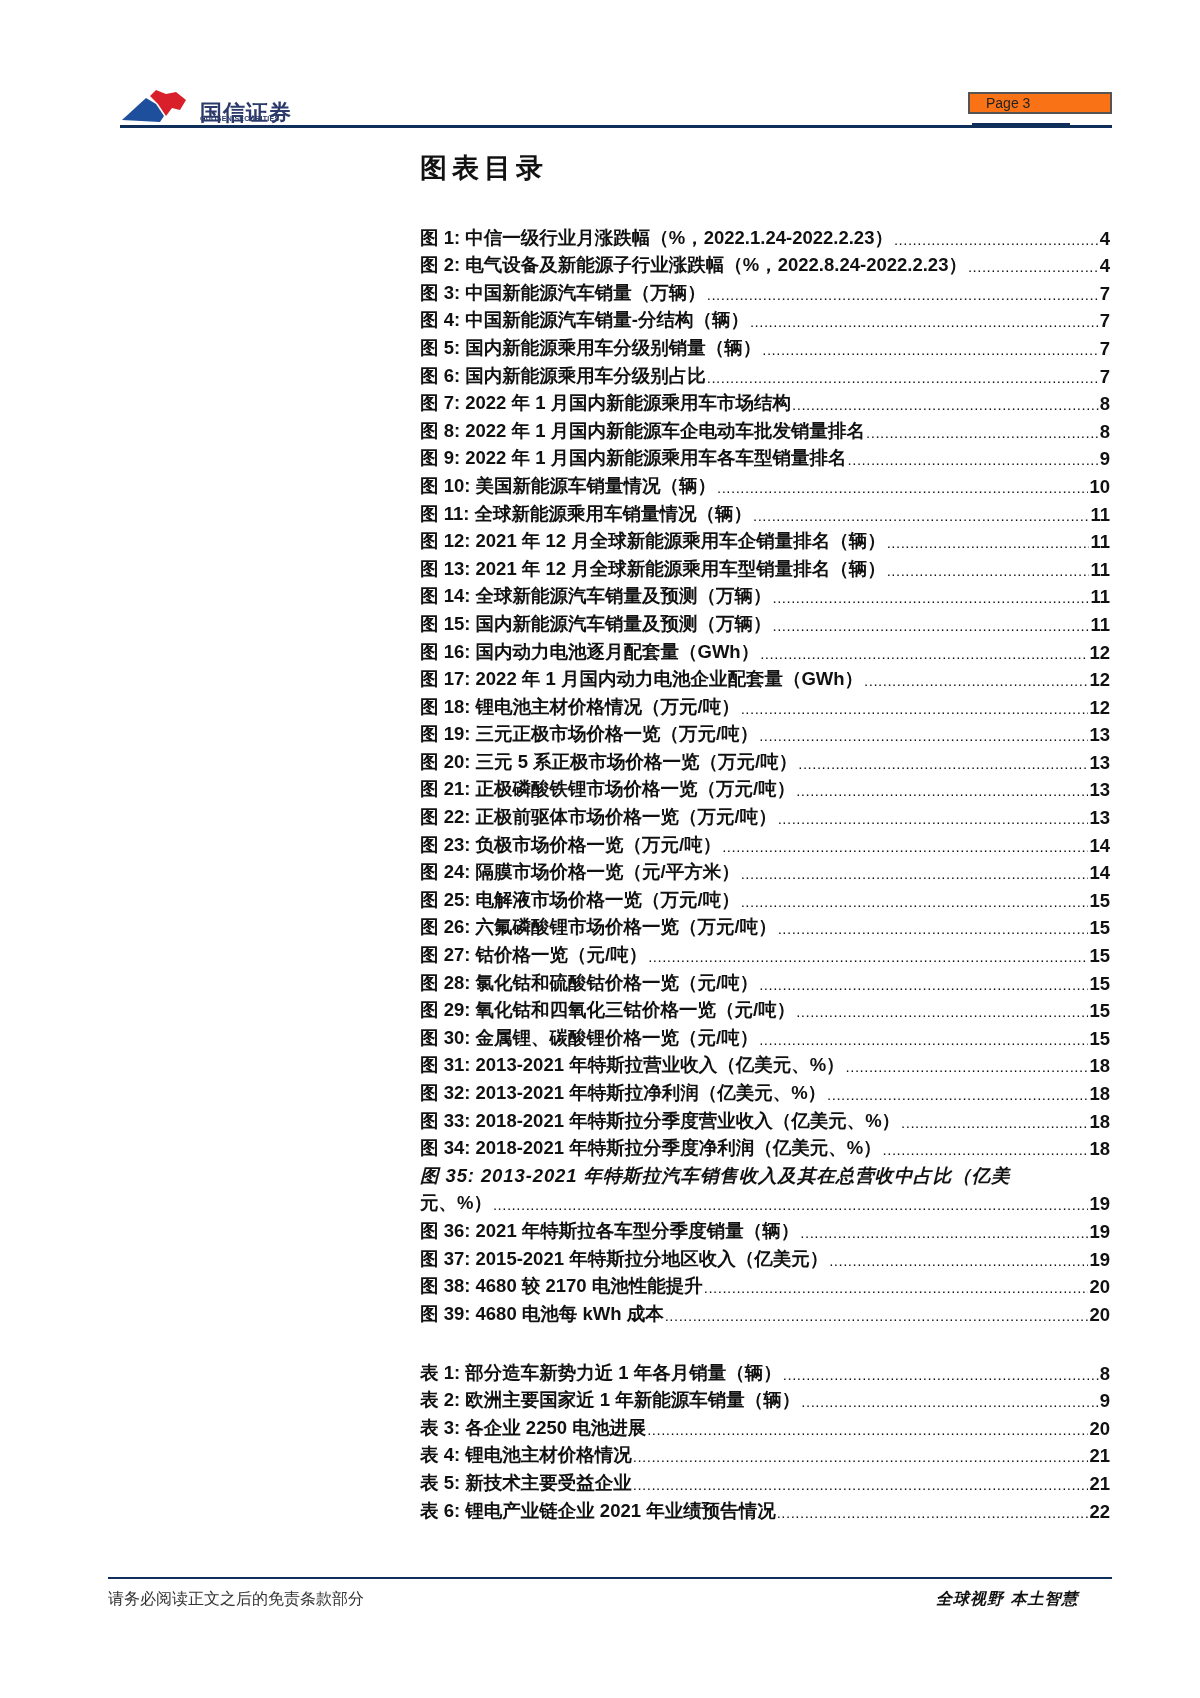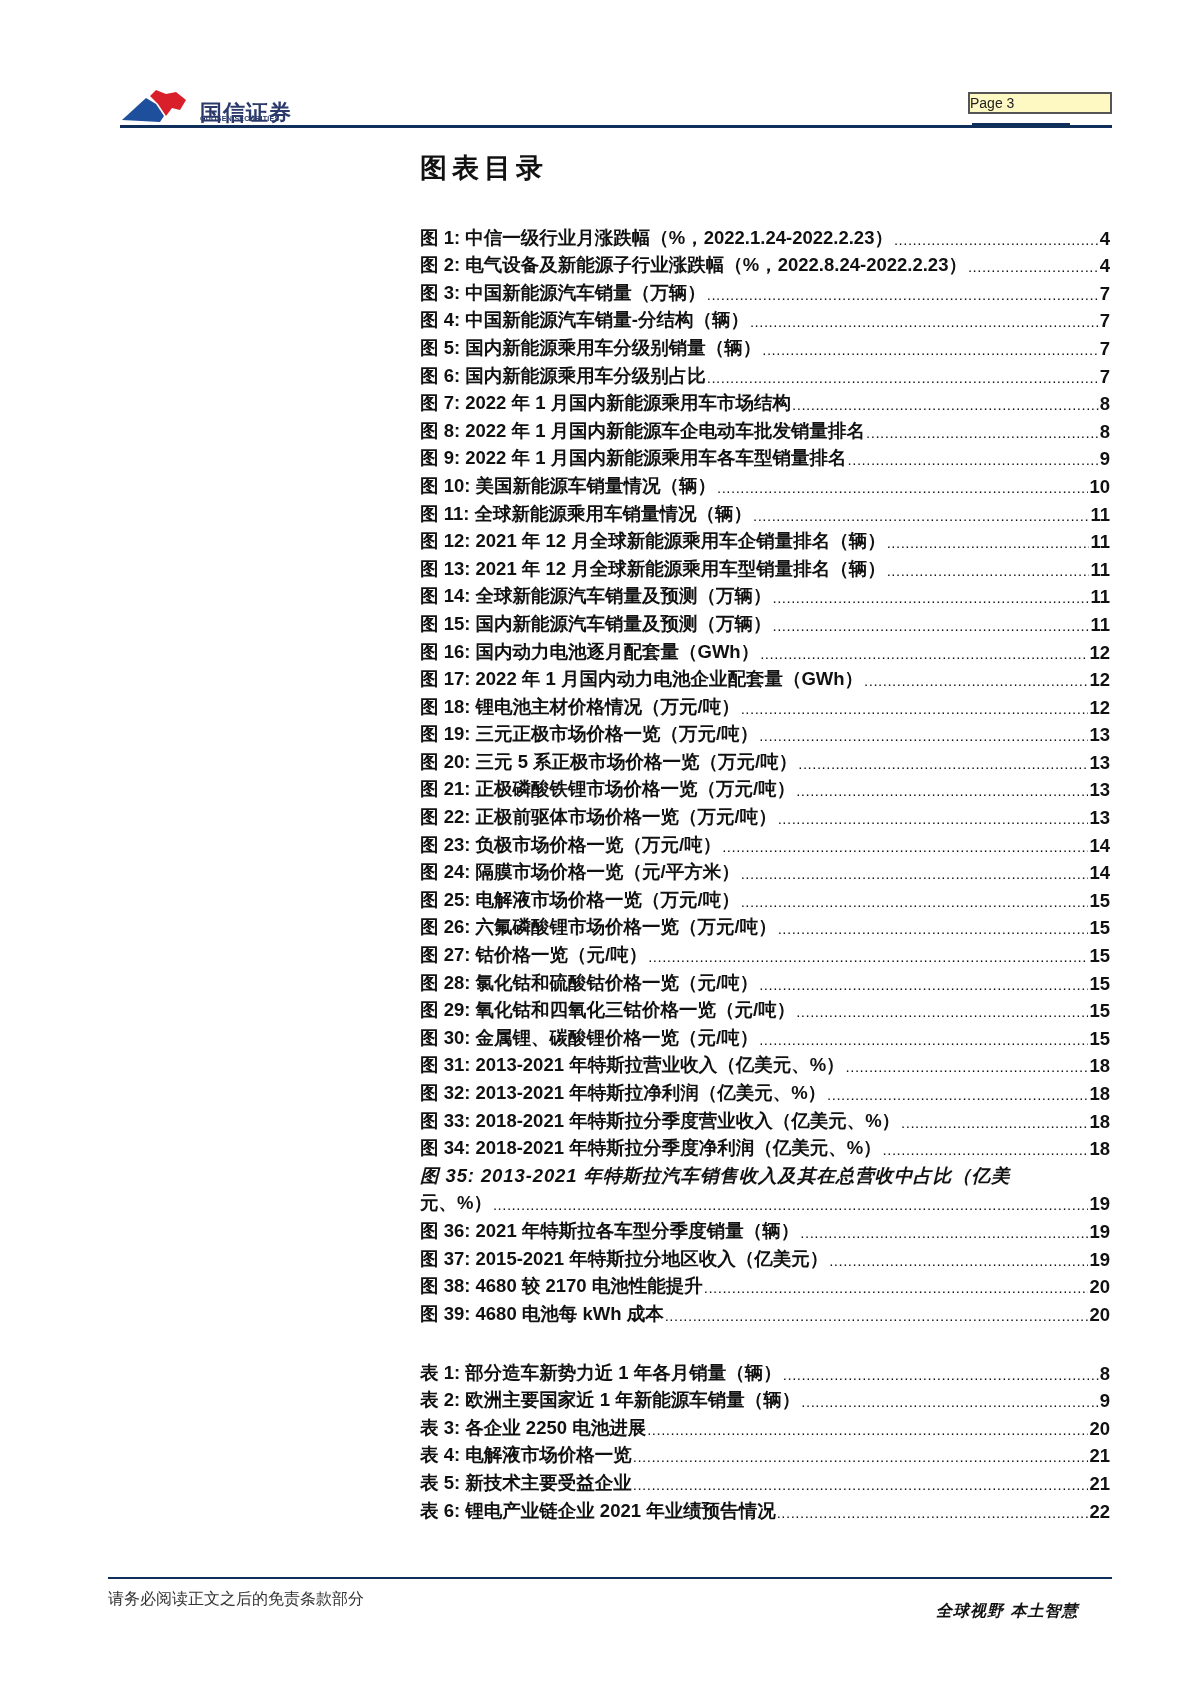--- a/index.html
+++ b/index.html
@@ -2,36 +2,36 @@
 <html><head>
   <meta charset="utf-8">
   <style>
     html, body { margin:0; padding:0; background:#ffffff; }
     body { width:1200px; height:1698px; position:relative; overflow:hidden; font-family:"Liberation Sans", sans-serif; color:#111; }
     .header { position:absolute; left:120px; top:84px; width:992px; height:48px; }
     .logo { position:absolute; left:0; top:0; width:180px; height:44px; }
     .logo svg { position:absolute; left:0; top:2px; }
     .logo-cn { position:absolute; left:80px; top:4px; font-size:22px; font-weight:bold; color:#2b3a6b; letter-spacing:1px; font-family:"DejaVu Sans", sans-serif;margin-top:10px; }
     .logo-en { position:absolute; left:80px; top:31px; font-size:7px; font-weight:bold; color:#2b3a6b; letter-spacing:0.3px; }
-    .page-box { position:absolute; left:848px; top:8px; width:144px; height:22px; border:2px solid #555; box-sizing:border-box; font-size:14px; line-height:18px; padding-left:0; color:#222; background:#fef9c3; }
+    .page-box { position:absolute; left:848px; top:8px; width:144px; height:22px; border:2px solid #555; box-sizing:border-box; font-size:14px; line-height:18px; padding-left:16px; color:#222; background:#f97316; }
     .header-rule { position:absolute; left:0; top:41px; width:992px; height:3px; background:#0f2e5a; }
     .header-rule2 { position:absolute; left:852px; top:39px; width:98px; height:2px; background:#0f2e5a; }
     .title { position:absolute; left:420px; top:150px; font-size:27px; font-weight:bold; letter-spacing:5px; font-family:"DejaVu Serif", serif; color:#111; }
     .toc { position:absolute; left:420px; top:222px; width:690px; }
     .row { display:flex; align-items:flex-end; height:27.6px; font-size:18.5px; font-weight:bold; white-space:nowrap; }
     .row .lbl { flex:0 0 auto; }
     .row .dots { flex:1 1 auto; overflow:hidden; margin:0 1px; }
     .row .dots::after { content:"................................................................................................................................................................................................................"; font-weight:normal; letter-spacing:0.5px; font-size:15px; }
     .row .pg { flex:0 0 auto; }
     .row.wrap1 { justify-content:space-between; letter-spacing:0.9px; }
     .row.wrap1 .lbl { flex:1 1 auto; display:flex; justify-content:space-between;font-style:italic; }
     .tables { position:absolute; left:420px; top:1357px; width:690px; }
     .footer-rule { position:absolute; left:108px; top:1577px; width:1004px; height:2px; background:#0f2e5a; }
     .footer-left { position:absolute; left:108px; top:1589px; font-size:16px; font-family:"DejaVu Serif", serif; color:#333; }
-    .footer-right { position:absolute; left:936px; top:1589px; font-size:16px; font-weight:bold; font-style:italic; font-family:"DejaVu Serif", serif; color:#111; letter-spacing:1px;margin-top:12px; }
+    .footer-right { position:absolute; left:936px; top:1589px; font-size:16px; font-weight:bold; font-style:italic; font-family:"DejaVu Serif", serif; color:#111; letter-spacing:1px; }
   </style>
 </head>
 <body>
 
 <div class="header">
   <div class="logo">
     <svg width="72" height="40" viewBox="0 0 72 40">
       <path d="M2 34 L26 12 L36 18 L44 30 L40 36 Z" fill="#1e4f9c"></path>
       <path d="M30 10 L36 4 L46 8 L56 6 L66 14 L60 24 L52 22 L46 30 L38 18 Z" fill="#d9202a"></path>
     </svg>
@@ -261,21 +261,21 @@
         <span class="lbl">表 2:  欧洲主要国家近 1 年新能源车销量（辆）</span>
         <span class="dots"></span>
         <span class="pg">9</span>
       </div>
       <div class="row">
         <span class="lbl">表 3:  各企业 2250 电池进展</span>
         <span class="dots"></span>
         <span class="pg">20</span>
       </div>
       <div class="row">
-        <span class="lbl">表 4:  电解液市场价格一览</span>
+        <span class="lbl">表 4:  锂电池主材价格情况</span>
         <span class="dots"></span>
         <span class="pg">21</span>
       </div>
       <div class="row">
         <span class="lbl">表 5:  新技术主要受益企业</span>
         <span class="dots"></span>
         <span class="pg">21</span>
       </div>
       <div class="row">
         <span class="lbl">表 6:  锂电产业链企业 2021 年业绩预告情况</span>

